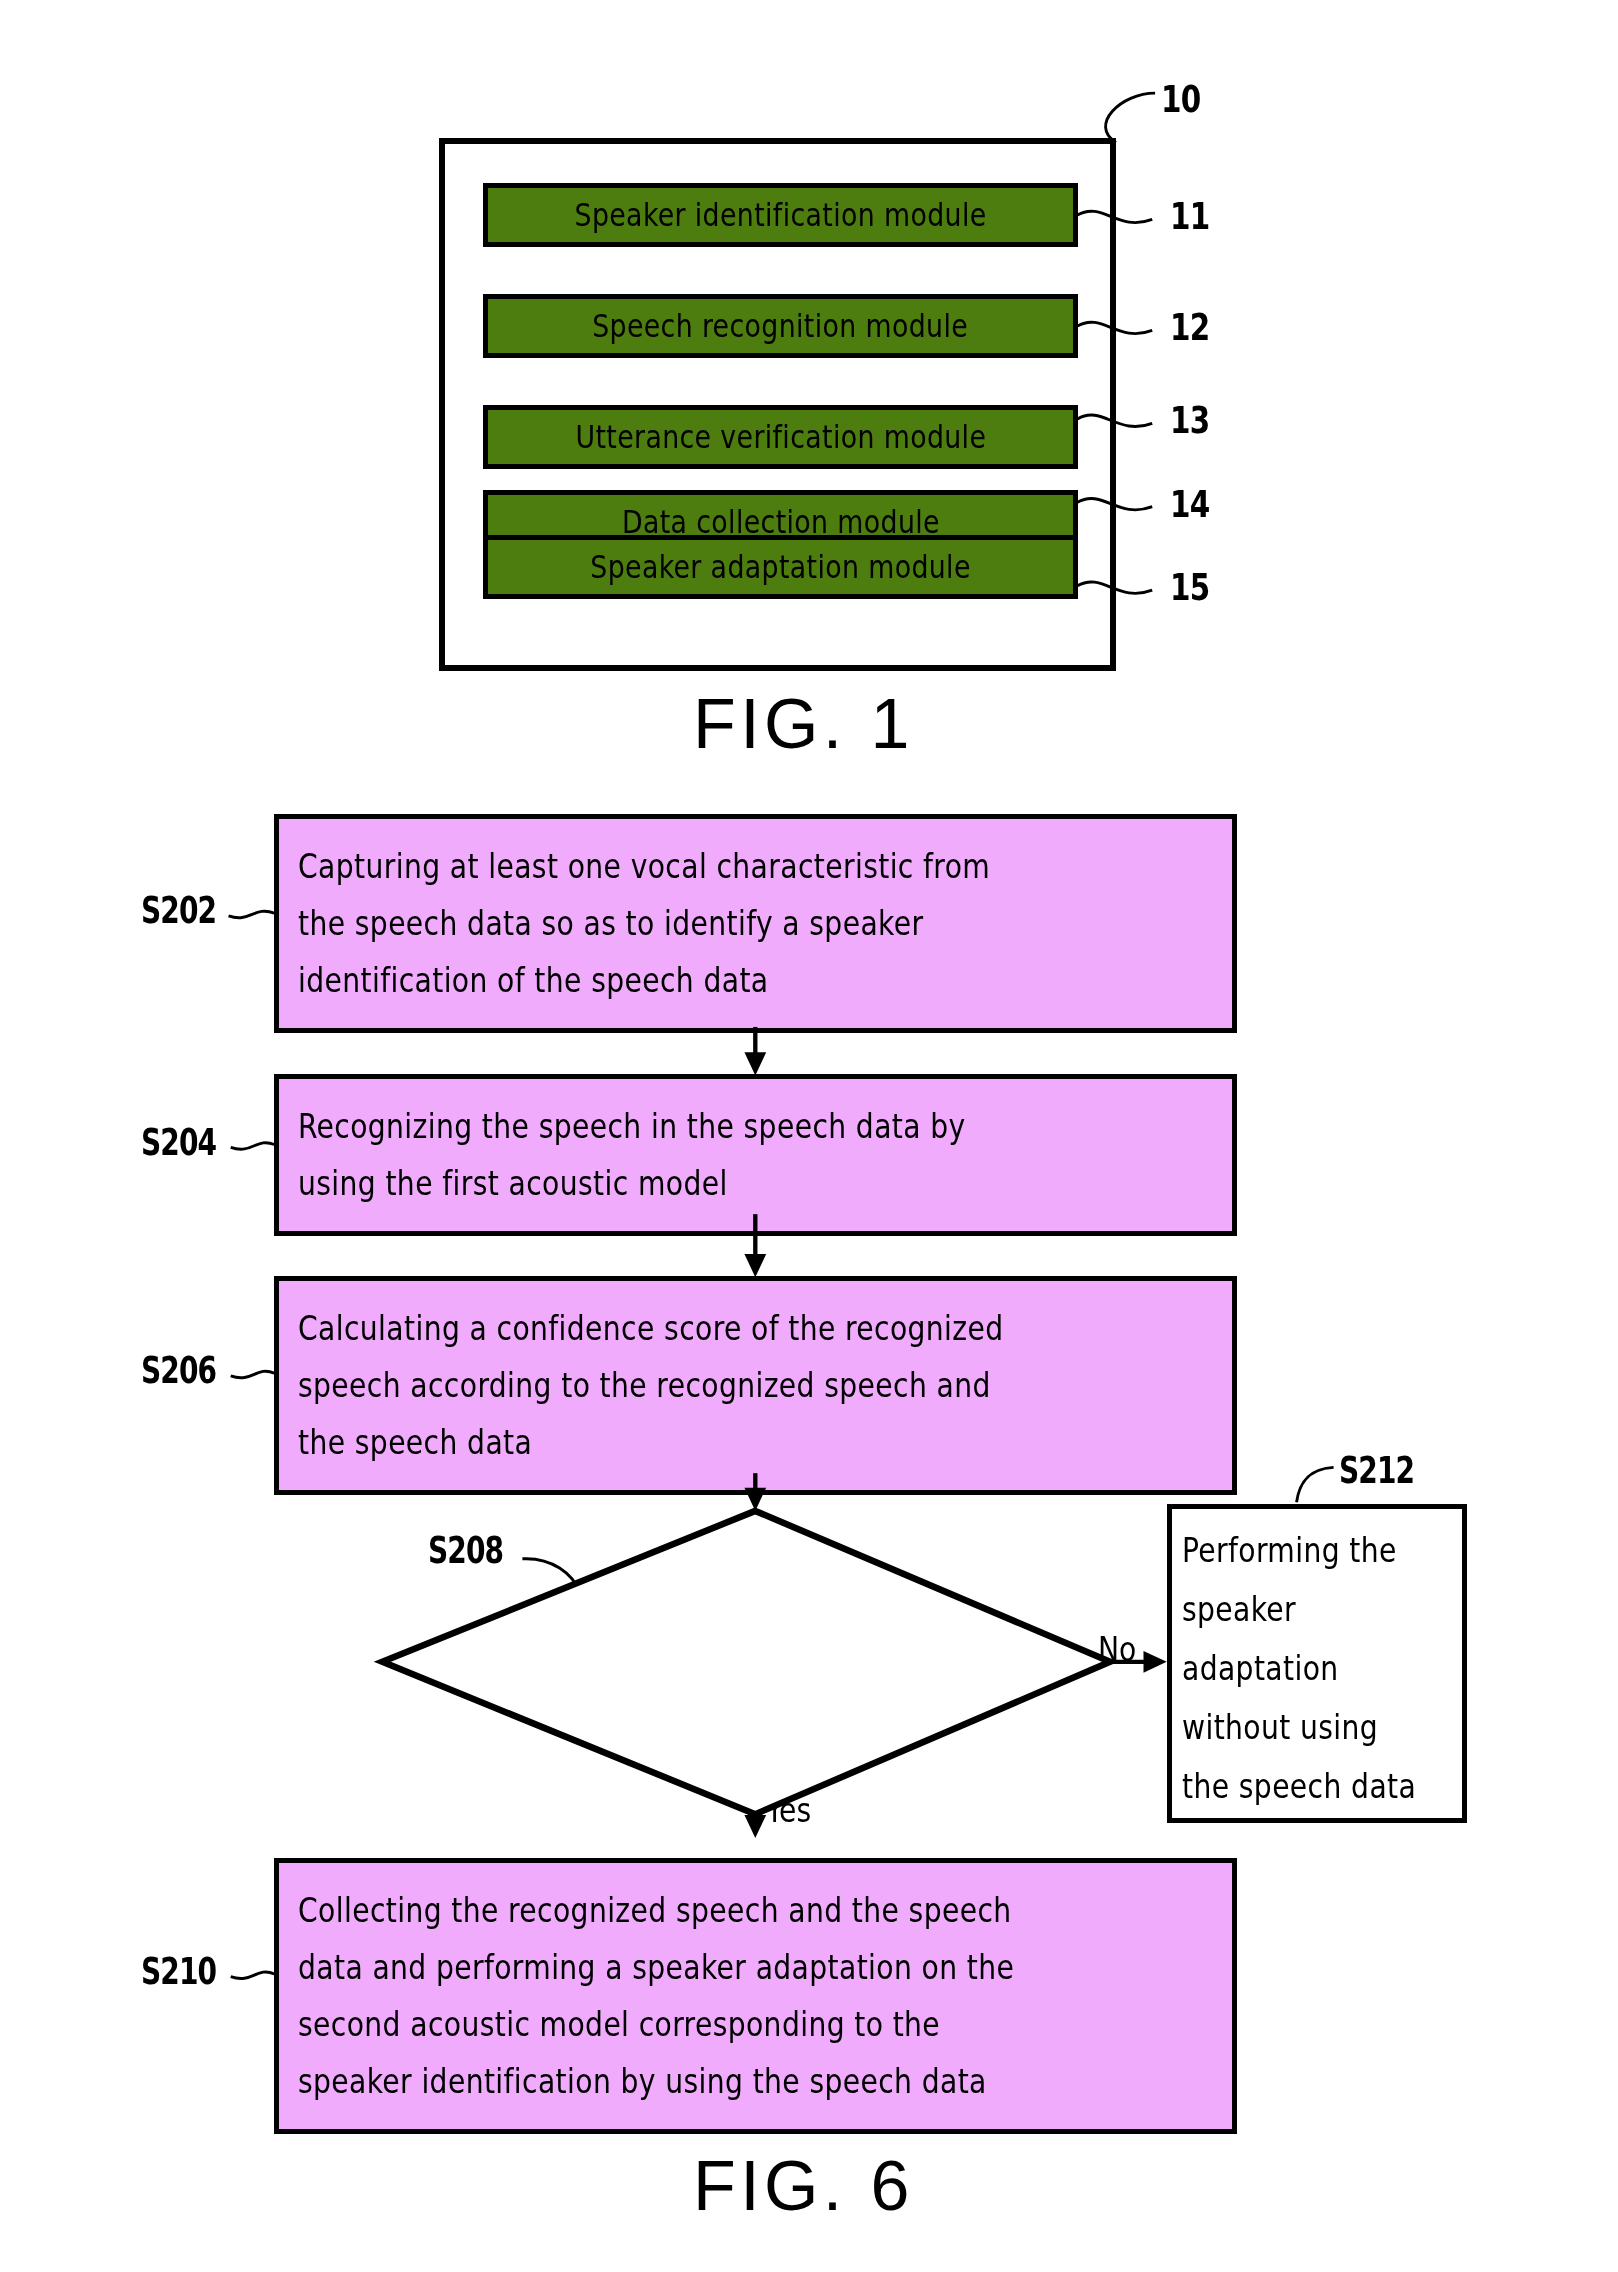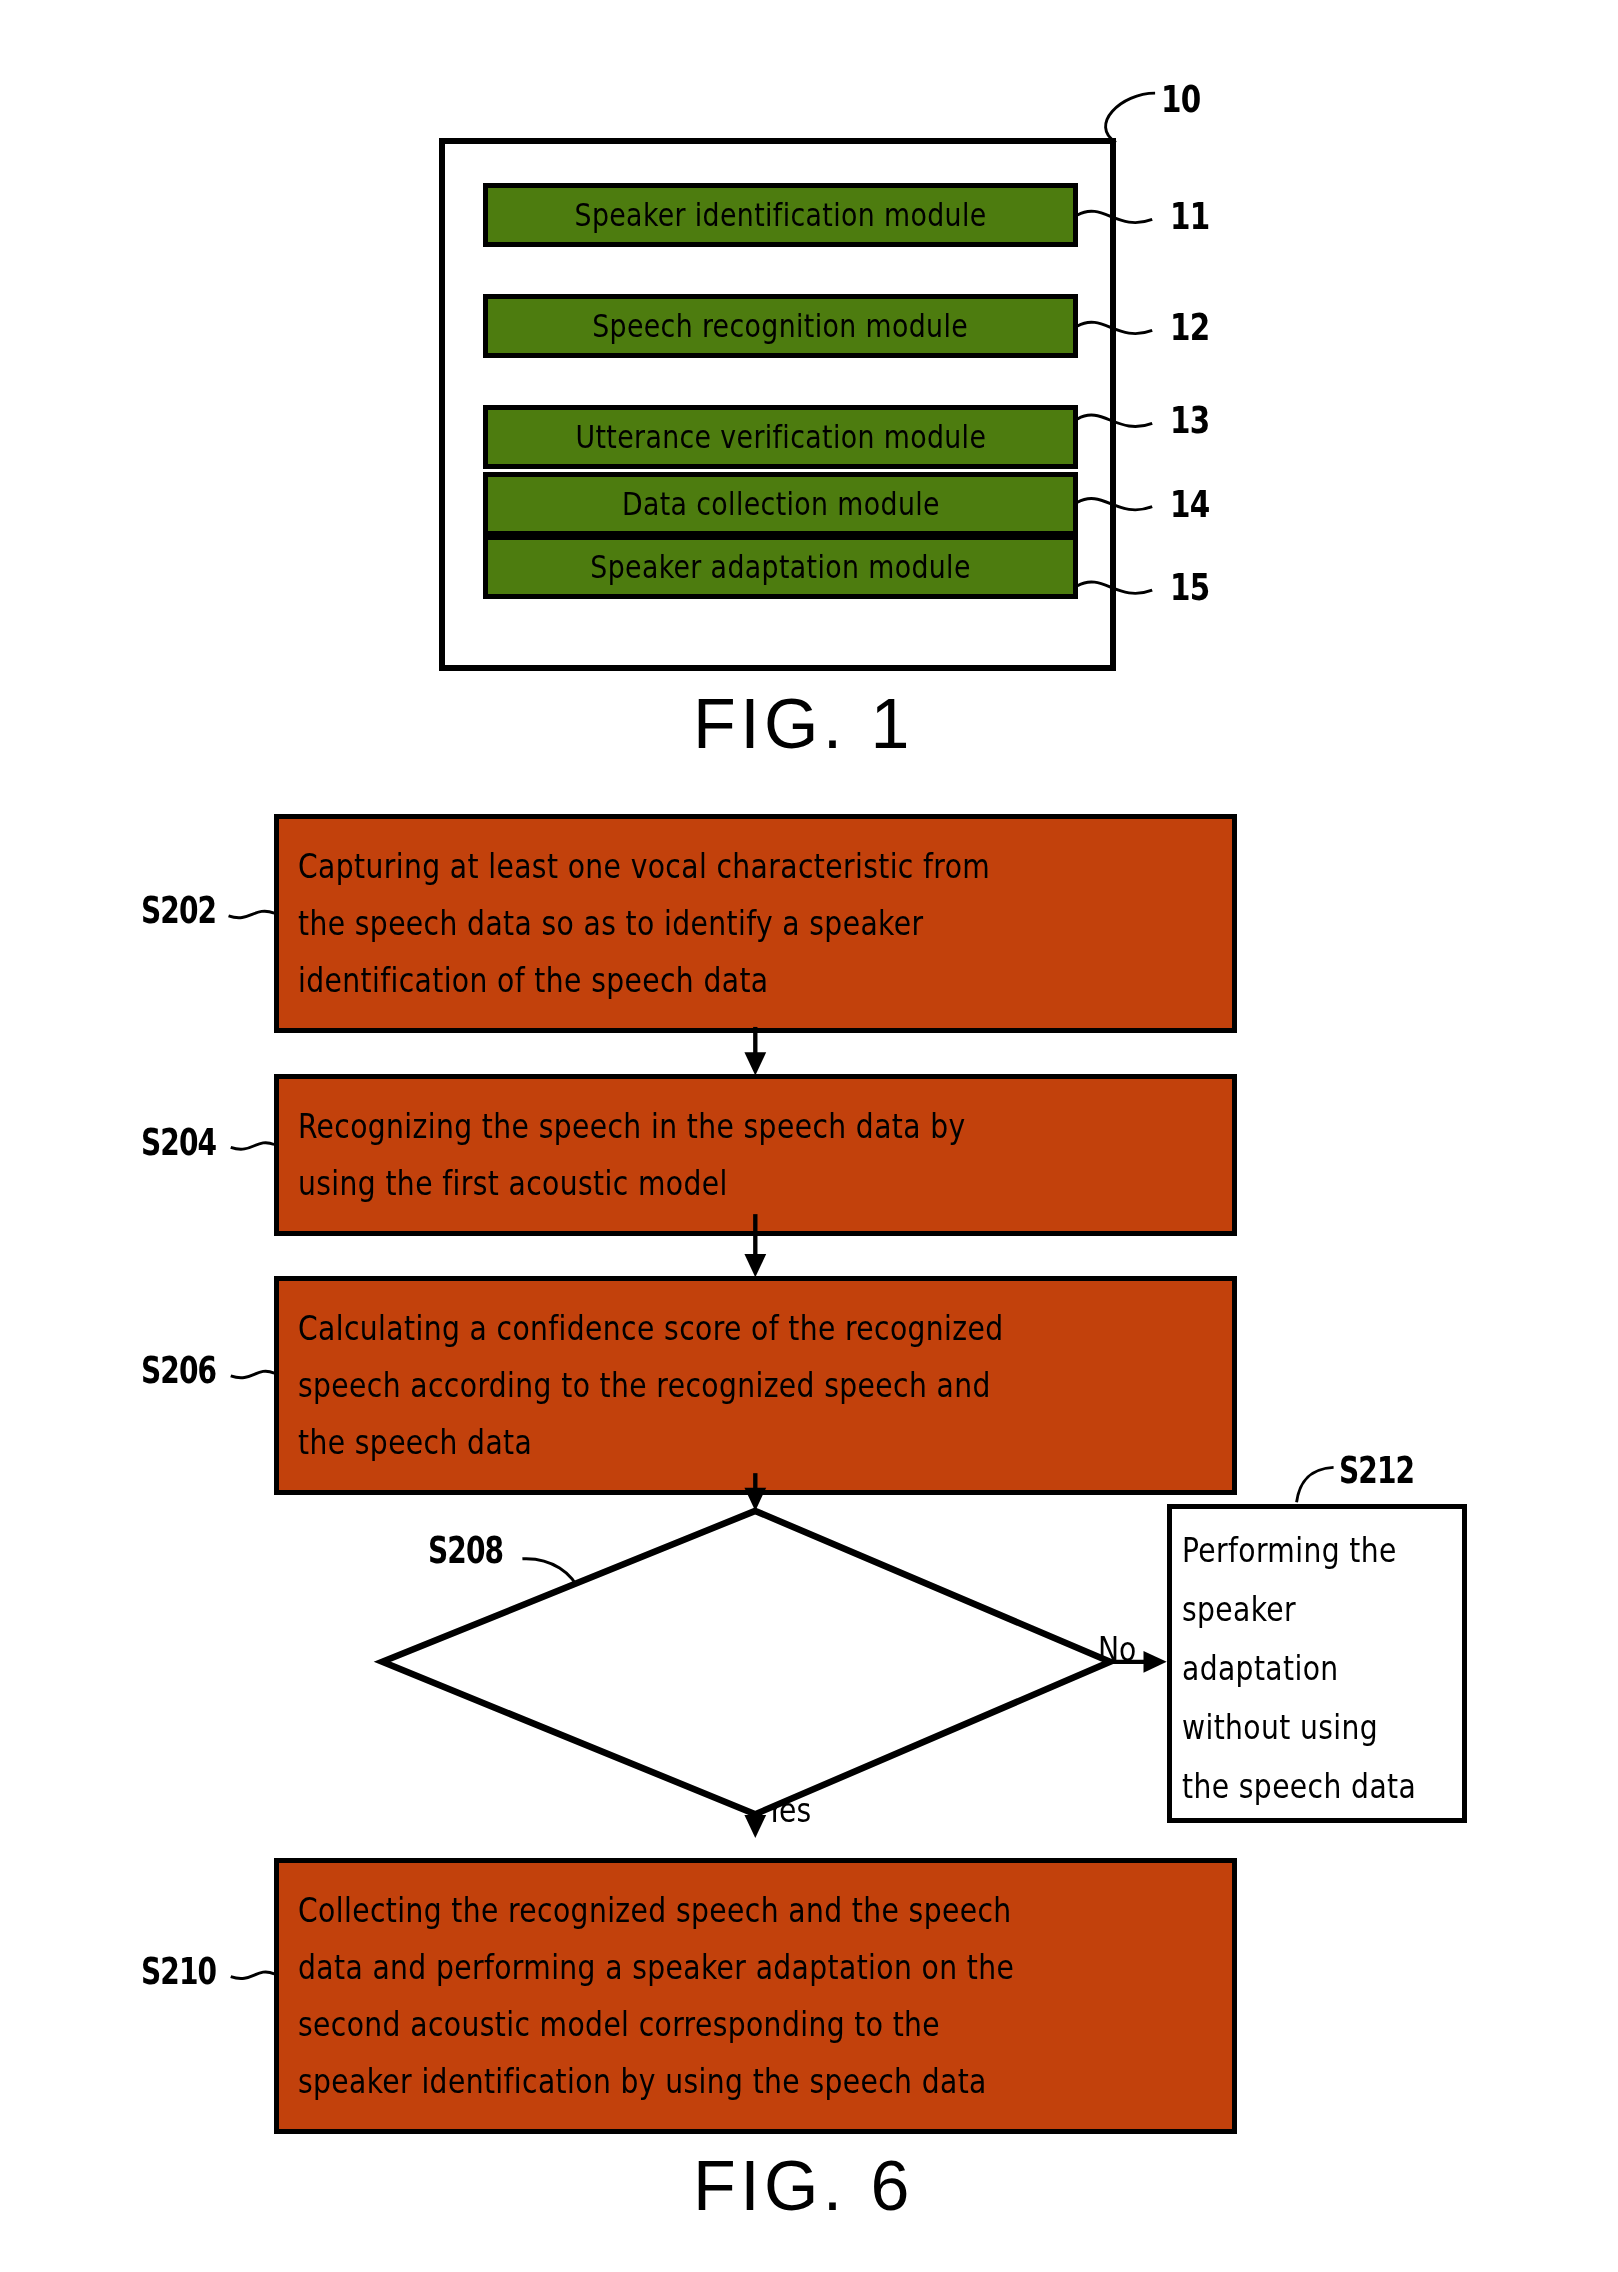--- a/index.html
+++ b/index.html
@@ -69,21 +69,21 @@
     white-space: nowrap;
   }
 
   
   .flow-box {
     position: absolute;
     left: 274px;
     width: 963px;
     border: 5.8px solid #000;
     box-sizing: border-box;
-    background: #c2410c;
+    background: #f0abfc;
     padding: 19px 16px 19px 19px;
   }
   .flow-text {
     font-size: 33px;
     line-height: 57px;
     transform: scaleX(0.95);
     transform-origin: left top;
     white-space: pre-line;
     letter-spacing: 0.4px;
   }
@@ -134,21 +134,21 @@
 
   <div class="module-box" style="top:183px;">
     <span class="module-label">Speaker identification module</span>
   </div>
   <div class="module-box" style="top:294px;">
     <span class="module-label">Speech recognition module</span>
   </div>
   <div class="module-box" style="top:405px;">
     <span class="module-label">Utterance verification module</span>
   </div>
-  <div class="module-box" style="top:472px;">
+  <div class="module-box" style="top:490px;">
     <span class="module-label">Data collection module</span>
   </div>
   <div class="module-box" style="top:535px;">
     <span class="module-label">Speaker adaptation module</span>
   </div>
 
   <div class="ref-num" style="left:1161px; top:80px;">10</div>
   <div class="ref-num" style="left:1170px; top:197px;">11</div>
   <div class="ref-num" style="left:1170px; top:308px;">12</div>
   <div class="ref-num" style="left:1170px; top:401px;">13</div>

